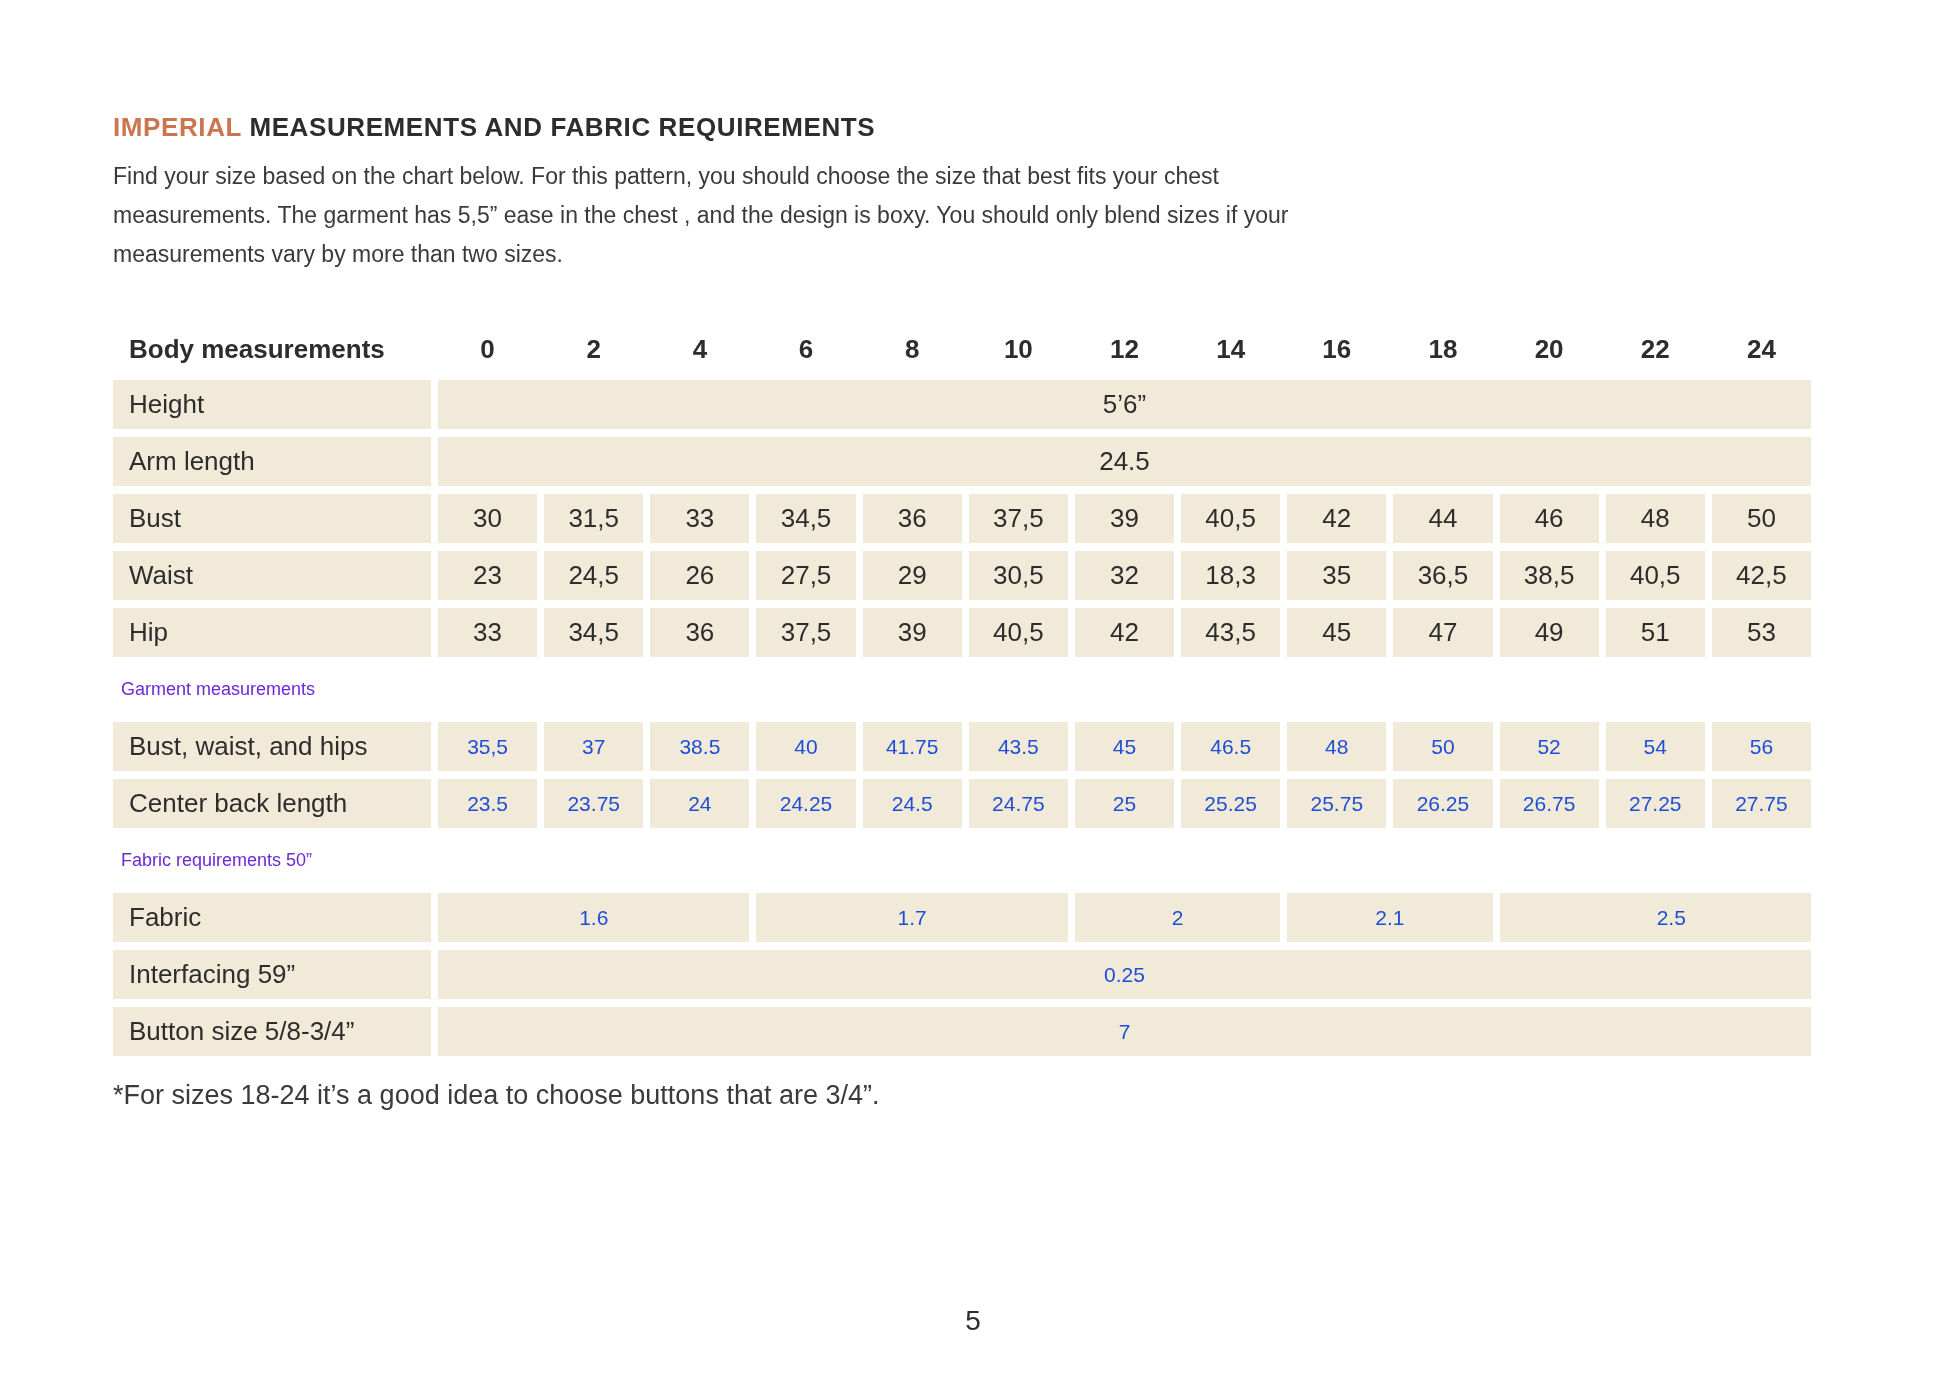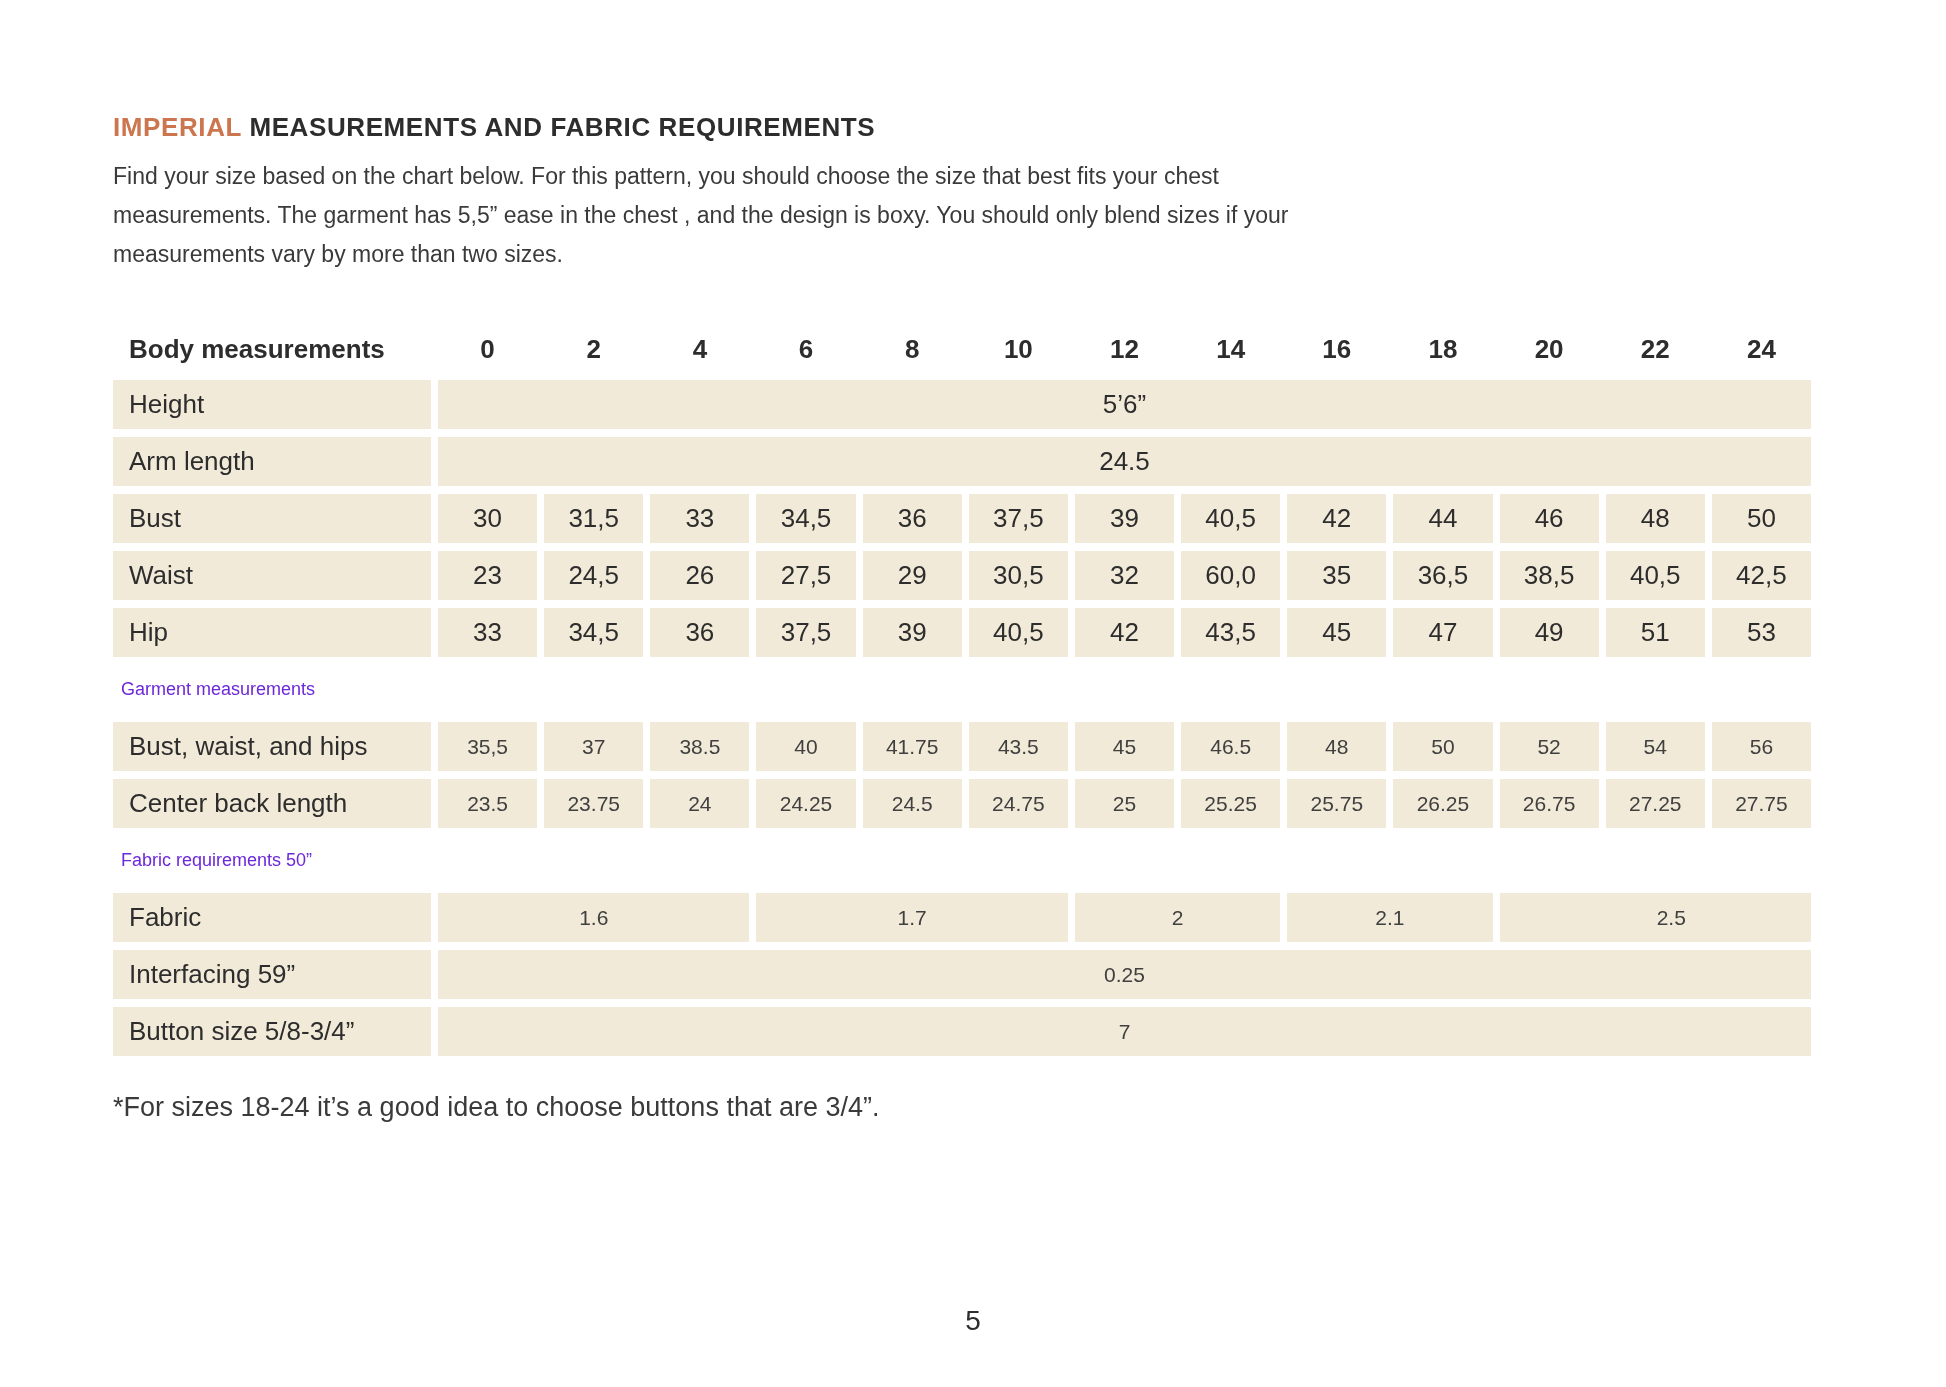--- a/index.html
+++ b/index.html
@@ -47,35 +47,35 @@
     font-size: 26px;
     color: #2d2d2d;
     white-space: nowrap;
   }
   .cell.label {
     justify-content: flex-start;
     padding-left: 16px;
   }
   .cell.bare { background: transparent; font-weight: bold; }
   .cell.span-all { grid-column: 2 / -1; }
-  .cell.small-val { font-size: 21px; color: #404040; }
+  .cell.small-val { font-size: 21px; color: #1d4ed8; }
   .section-row {
     grid-column: 1 / -1;
     height: 49px;
     display: flex;
     align-items: center;
     padding-left: 8px;
     font-size: 18px;
     color: #6d28d9;
     background: transparent;
     white-space: nowrap;
   }
   .hdr { background: transparent; height: 46px; font-size: 26px; }
   .footnote {
-    margin-top: 36px;
+    margin-top: 24px;
     font-size: 27px;
     color: #3a3a3a;
   }
   .page-number {
     position: absolute;
     top: 1305px; left: 0;
     width: 1946px;
     text-align: center;
     font-size: 28px;
     color: #2d2d2d;
@@ -129,21 +129,21 @@
         <div class="cell">48</div>
         <div class="cell">50</div>
         <div class="cell label">Waist</div>
         <div class="cell">23</div>
         <div class="cell">24,5</div>
         <div class="cell">26</div>
         <div class="cell">27,5</div>
         <div class="cell">29</div>
         <div class="cell">30,5</div>
         <div class="cell">32</div>
-        <div class="cell">60,0</div>
+        <div class="cell">18,3</div>
         <div class="cell">35</div>
         <div class="cell">36,5</div>
         <div class="cell">38,5</div>
         <div class="cell">40,5</div>
         <div class="cell">42,5</div>
         <div class="cell label">Hip</div>
         <div class="cell">33</div>
         <div class="cell">34,5</div>
         <div class="cell">36</div>
         <div class="cell">37,5</div>

